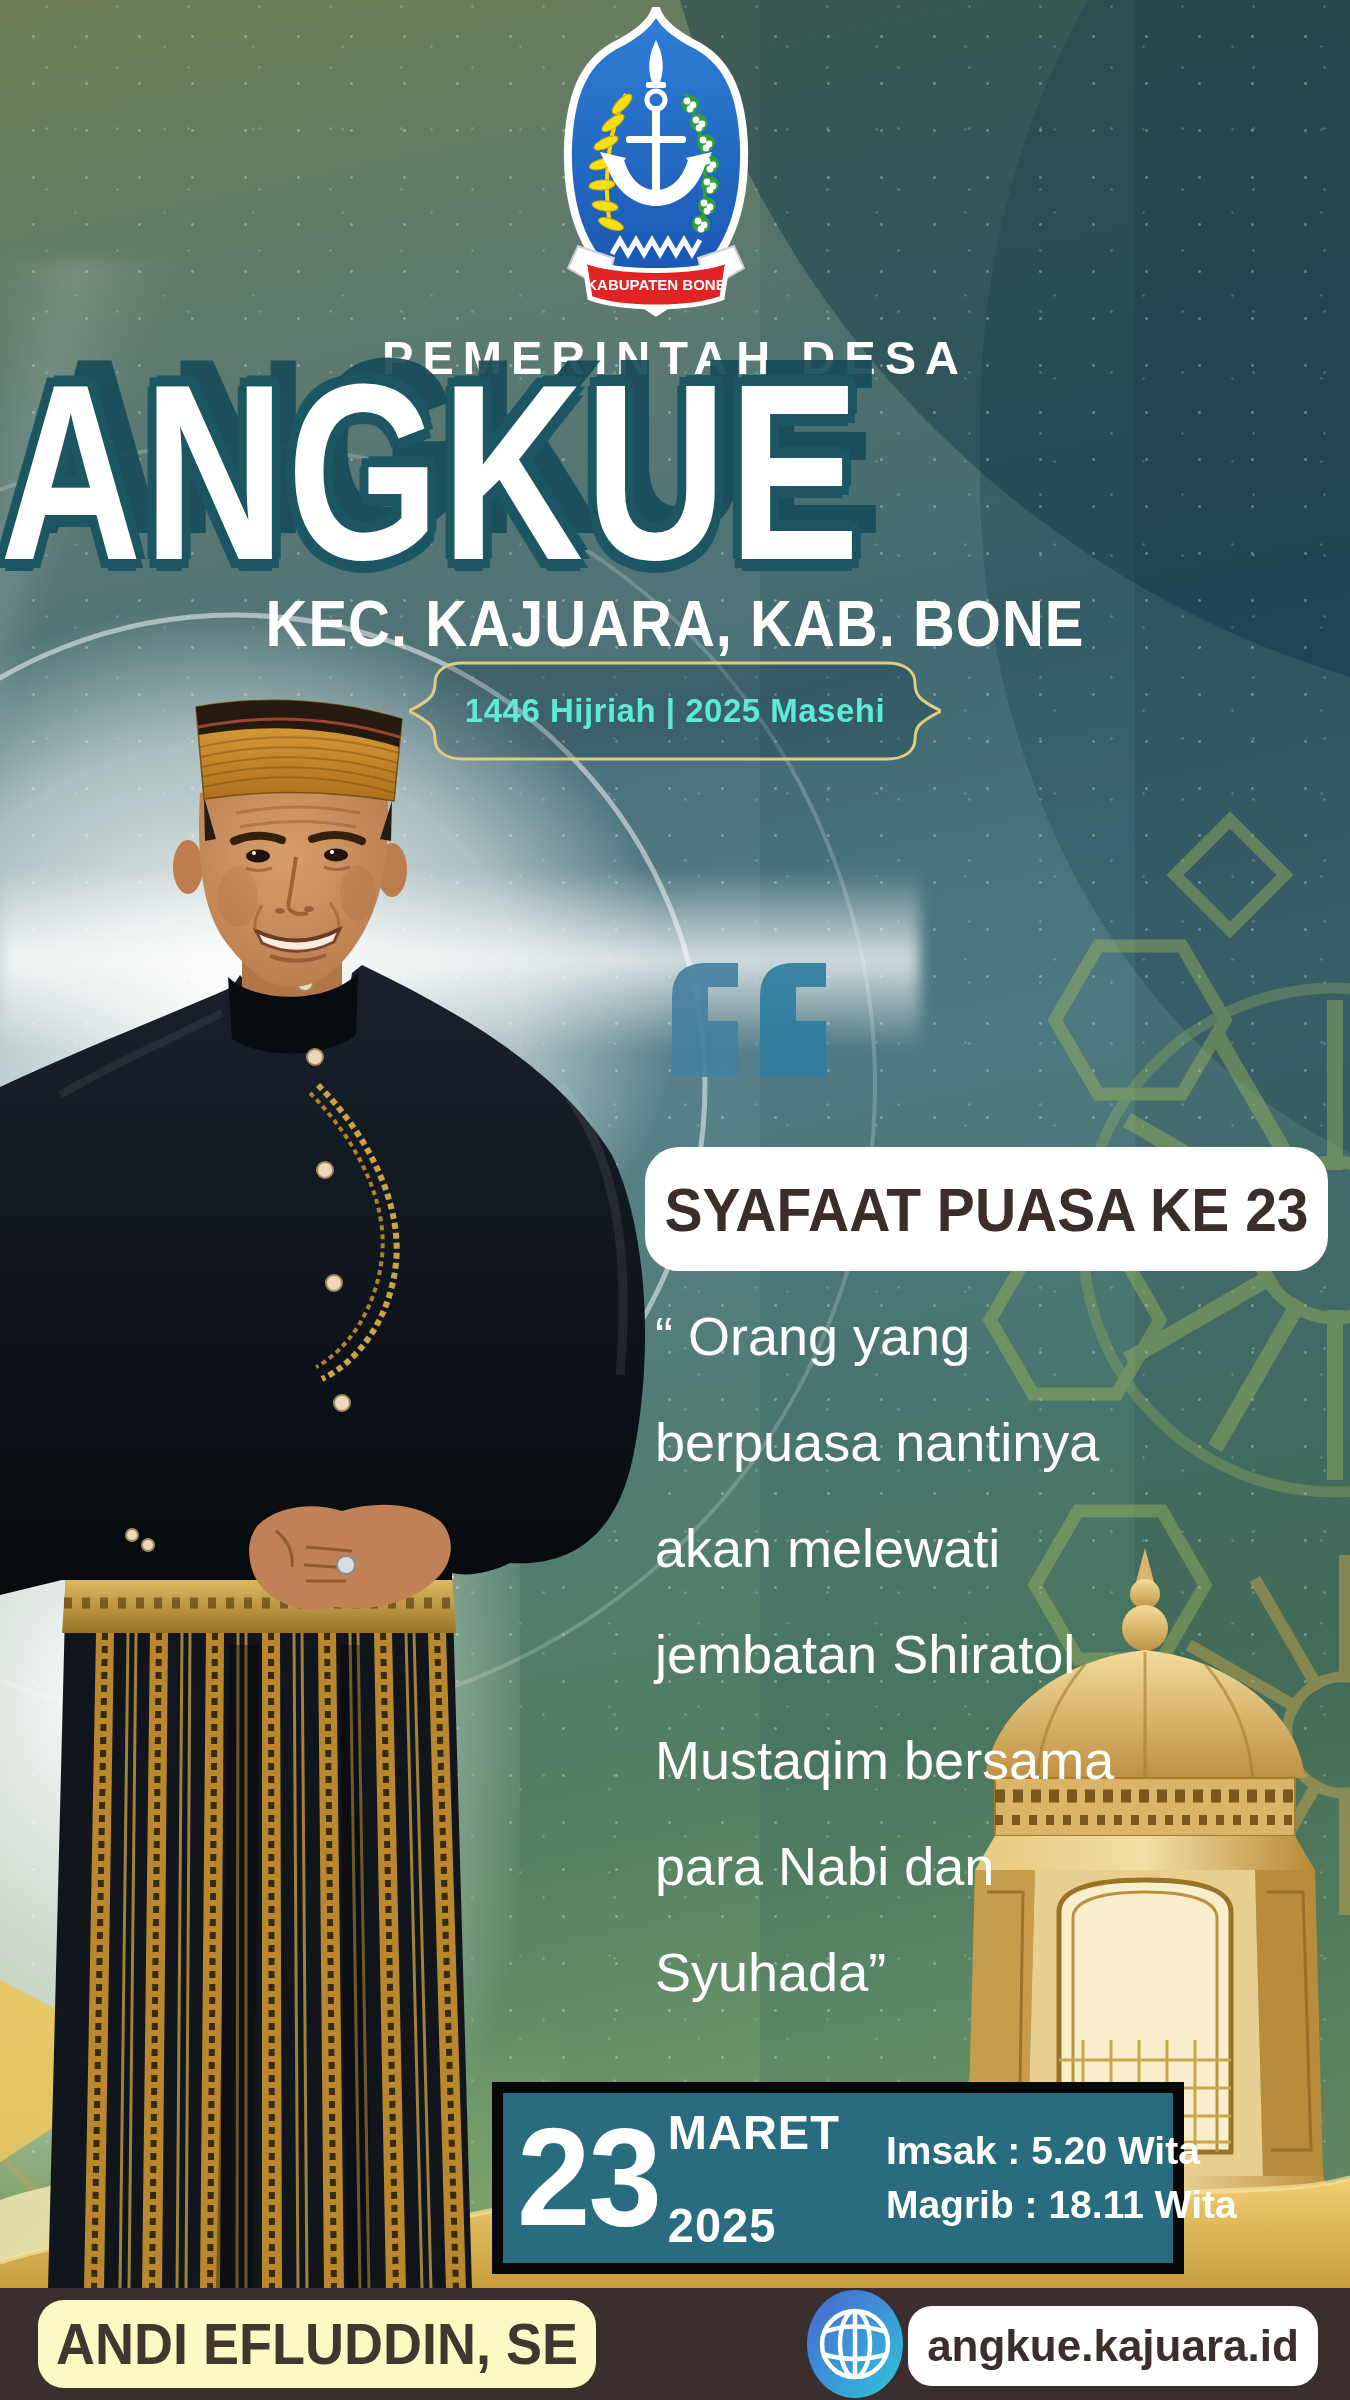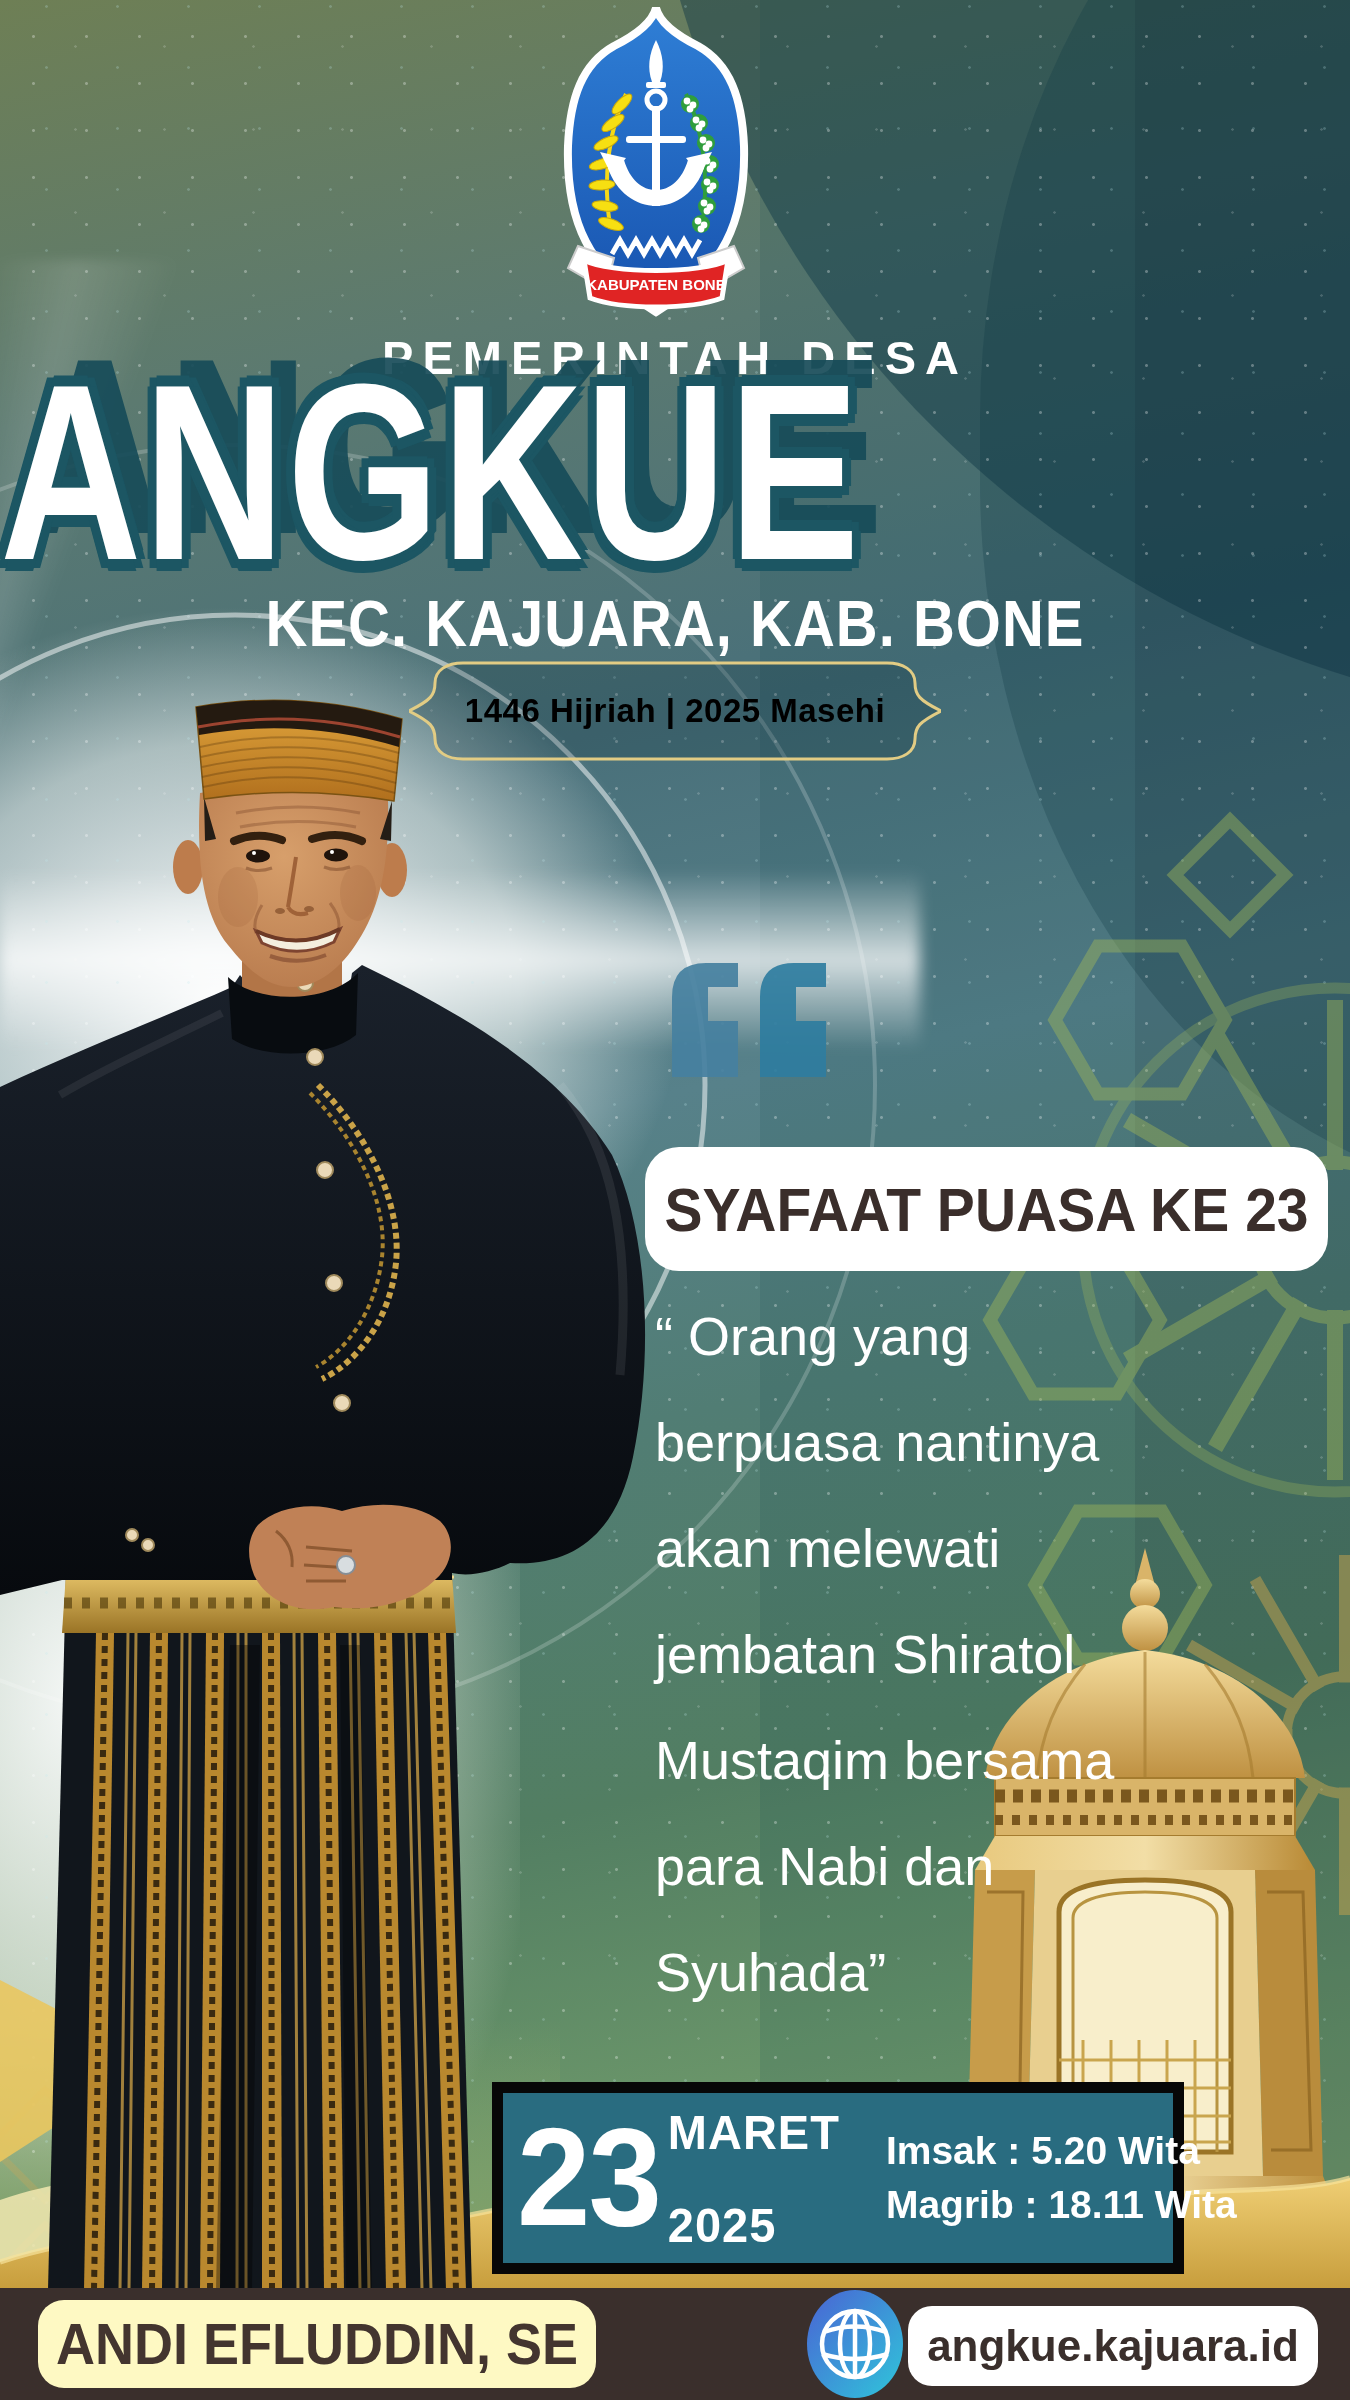--- a/index.html
+++ b/index.html
@@ -51,21 +51,21 @@
     font-size:196px; font-weight:900; letter-spacing:2px; transform:scaleY(1.28); transform-origin:center 55%;}
   .title-echo{color:#174c59; opacity:.92; transform:translate(24px,-26px) scaleY(1.28);}
   .title-main{color:#ffffff;
     text-shadow: 9px 0 0 #1c5663, -9px 0 0 #1c5663, 0 9px 0 #1c5663, 0 -9px 0 #1c5663,
       7px 7px 0 #1c5663, -7px 7px 0 #1c5663, 7px -7px 0 #1c5663, -7px -7px 0 #1c5663;}
   .loc-line{left:0; top:586px; width:100%; text-align:center; color:#fff;
     font-size:58px; font-weight:800; letter-spacing:1px; transform:scaleY(1.12); transform-origin:center top;}
   .cal-badge{left:409px; top:658px; width:532px; height:106px;}
   .cal-badge .frame{position:absolute; left:0; top:0;}
   .cal-badge .txt{position:absolute; inset:0; display:flex; align-items:center; justify-content:center;
-    color:#000000; font-size:33px; font-weight:800; letter-spacing:.5px;}
+    color:#5eead4; font-size:33px; font-weight:800; letter-spacing:.5px;}
   
   .quote-mark{left:672px; top:963px;}
   .series-pill{left:645px; top:1147px; width:683px; height:124px; background:#fff; border-radius:34px;
     display:flex; align-items:center; justify-content:center;}
   .series-pill span{color:#3a2e2b; font-size:57px; font-weight:800; transform:scaleY(1.08); white-space:nowrap;}
   .quote-text{left:655px; top:1283px; width:650px; color:#ffffff;
     font-size:54px; line-height:106px; font-weight:400;}
   
   .sched{left:492px; top:2082px; width:692px; height:192px; box-sizing:border-box;
     background:#296c80; border:11px solid #070707; display:flex; align-items:center; color:#fff;}

